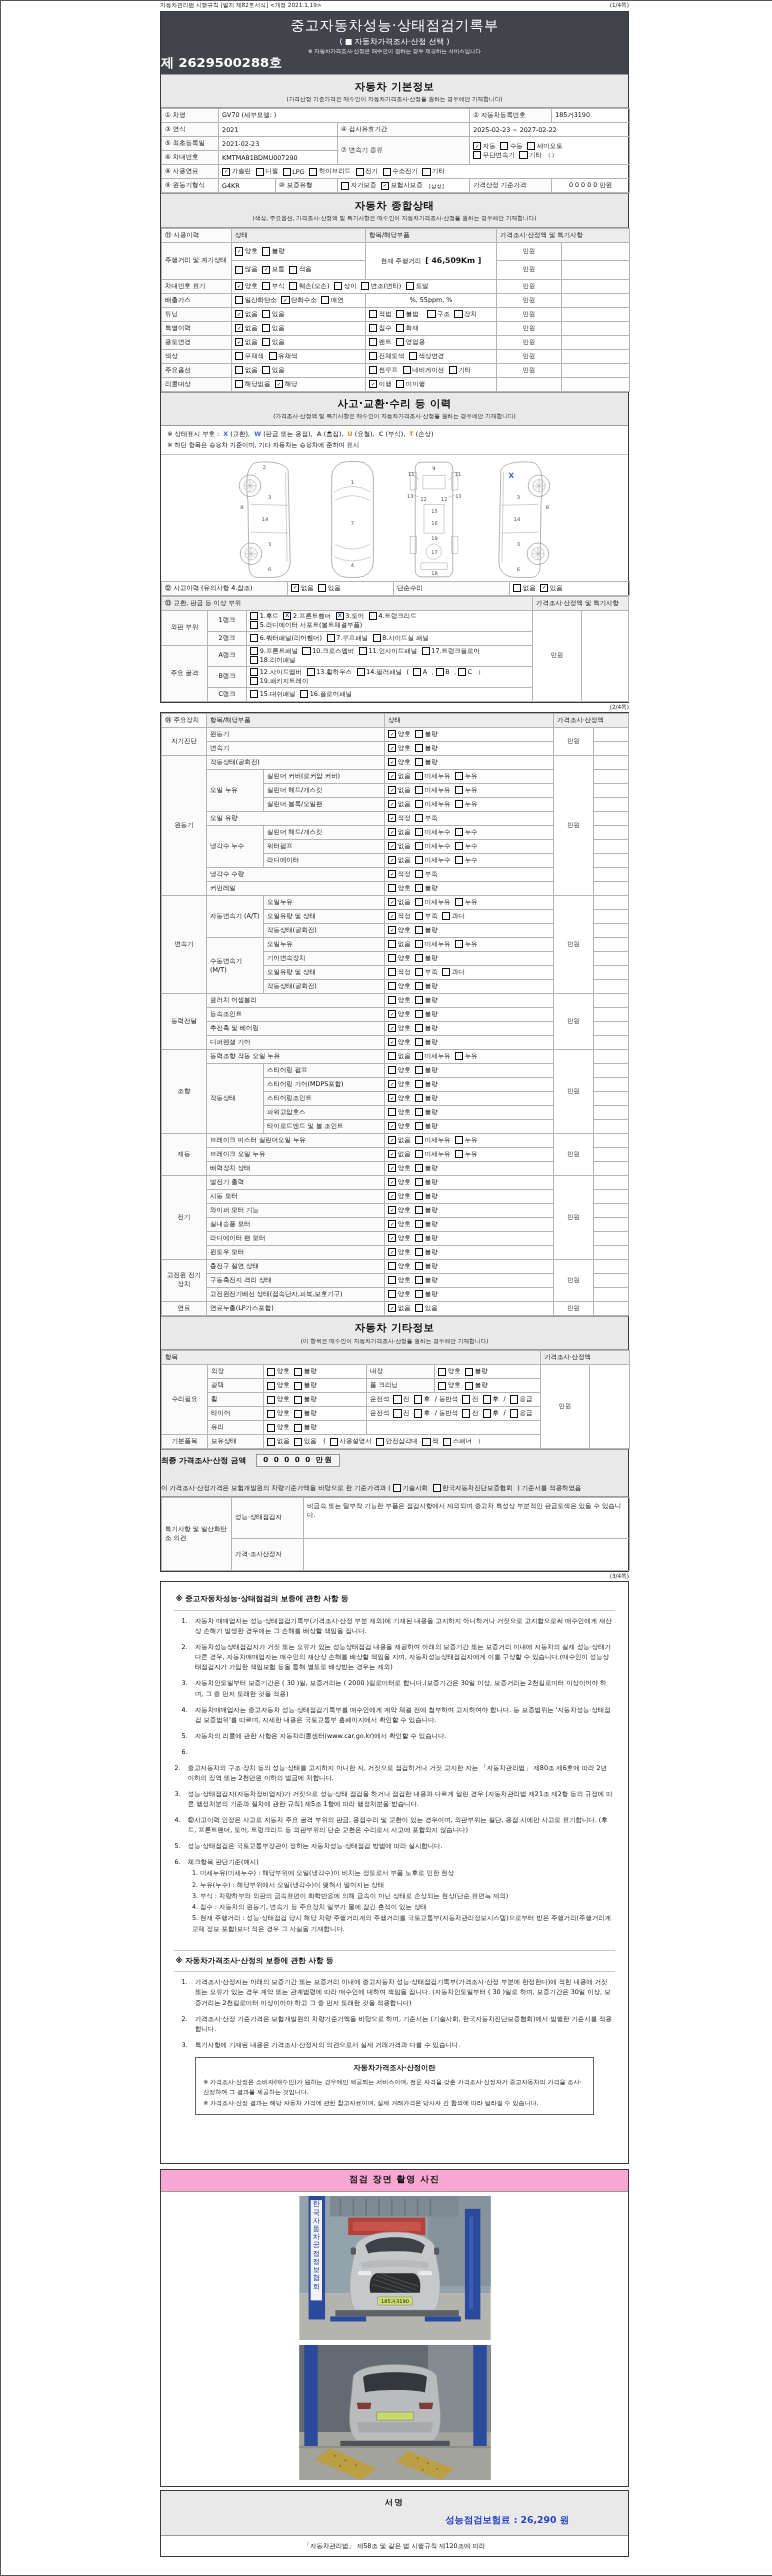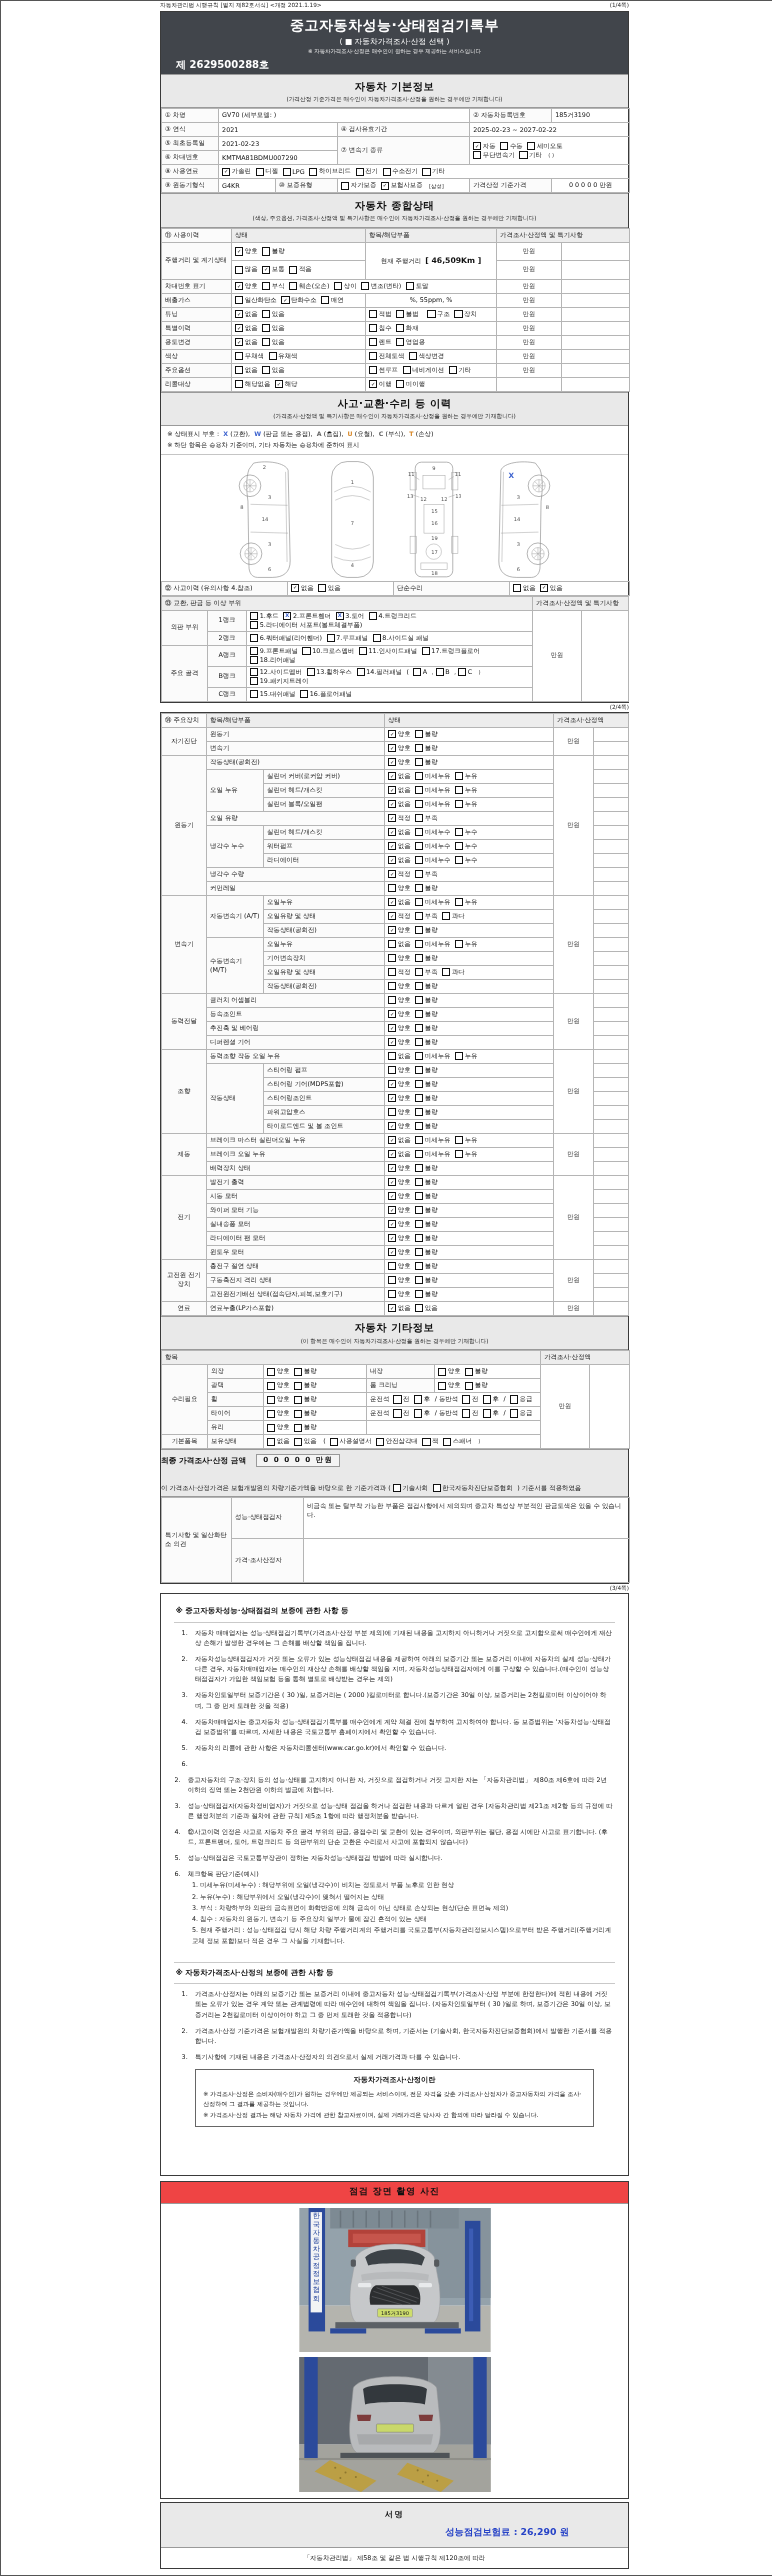--- a/index.html
+++ b/index.html
@@ -5,24 +5,24 @@
   html,body{margin:0;padding:0}
   body{width:773px;height:2576px;position:relative;overflow:hidden;background:#fff;
        font-family:"DejaVu Sans","Liberation Sans",sans-serif;color:#111;}
   .frame{position:absolute;inset:0;border:0.5px solid #555;pointer-events:none;z-index:50}
   .doc{position:absolute;left:160px;top:0;width:469px}
   .topline{display:flex;justify-content:space-between;font-size:5.7px;color:#222;padding:2.1px 0 1px 0}
   .pageblock{border:1px solid #3a3a3a;background:#fff;box-sizing:border-box}
   .pagemark{text-align:right;font-size:5.7px;color:#222;height:9.3px;line-height:9.3px}
   
   .dark{background:#41454b;color:#fff;height:62px;box-sizing:border-box;padding:5.2px 7.2px 2.1px 7.2px;position:relative}
-  .dark .t{font-size:14px;font-weight:bold;text-align:center;letter-spacing:0.5px}
+  .dark .t{font-size:14px;font-weight:normal;text-align:center;letter-spacing:0.5px}
   .dark .s{font-size:7.7px;text-align:center;margin-top:1.5px}
   .dark .n{font-size:5.4px;text-align:center;margin-top:1.5px;color:#e8e8e8}
-  .dark .no{position:absolute;left:15px;bottom:2.1px;font-size:10px;font-weight:bold}
+  .dark .no{position:absolute;left:0;bottom:2.1px;font-size:13px;font-weight:bold}
   
   .band{background:#e9e9e9;text-align:center;padding:4.6px 0 3.6px 0;border-bottom:0.5px solid #9a9a9a;border-top:0.5px solid #9a9a9a}
   .band:first-child{border-top:none}
   .band h2{font-size:10.3px;font-weight:bold;margin:0;letter-spacing:0.5px}
   .band .sub{font-size:5.7px;margin-top:2.1px;color:#222}
   
   table{border-collapse:collapse;width:100%;table-layout:fixed}
   td,th{border:0.5px solid #b5b5b5;font-size:6.4px;padding:1px 3.1px;height:14px;box-sizing:border-box;overflow:hidden;vertical-align:middle}
   th{font-weight:normal;text-align:left;background:#ededed}
   td.lb,th.lb{background:#fbfbfb}
@@ -54,21 +54,21 @@
   .notice-body{padding:7.2px 13.4px 0 13.4px;font-size:6.4px;line-height:1.6;height:581px;overflow:hidden;box-sizing:border-box}
   .nt-head{font-size:7.5px;font-weight:bold;padding:4.1px 1px;border-bottom:0.5px solid #c9c9c9;margin-bottom:5.2px}
   .nt-head.second{border-top:0.5px solid #c9c9c9;margin-top:16px}
   .nt-item{display:flex;margin-bottom:5.7px}
   .nt-item .num{width:13.4px;min-width:13.4px}
   .nt-sub{margin:1px 0 0 4.1px;color:#222}
   .nt-box{border:0.8px solid #666;margin:7.2px 20.6px 5.2px 20.6px;padding:4.1px 7.2px;text-align:center}
   .nt-box .bt{font-size:7.2px;font-weight:bold;margin-bottom:3.1px}
   .nt-box .bl{font-size:6px;text-align:left;margin-bottom:2.1px}
   
-  .photo-band{background:#ef4444;text-align:center;padding:4.1px 0;border-bottom:0.5px solid #9a9a9a;font-size:8.8px;font-weight:bold;letter-spacing:1px}
+  .photo-band{background:#f9a8d4;text-align:center;padding:4.1px 0;border-bottom:0.5px solid #9a9a9a;font-size:8.8px;font-weight:bold;letter-spacing:1px}
   .photo-wrap{display:flex;flex-direction:column;align-items:center;gap:5.2px;padding:4.1px 0 6.2px 0}
   
   .signband{background:#e9e9e9;position:relative;height:44px;border-bottom:0.5px solid #9a9a9a}
   .signband .st{position:absolute;top:6.2px;left:0;right:0;text-align:center;font-size:8.2px;font-weight:bold;letter-spacing:1.5px}
   .signband .prem{position:absolute;top:23px;right:59px;font-size:9.3px;font-weight:bold}
   .signfoot{padding:5.2px 0 4.1px 0;text-align:center;font-size:6.4px;line-height:1.7}
 </style>
 </head>
 <body>
 <div class="frame"></div>
@@ -1344,21 +1344,21 @@
           <col style="width:70px">
           <col style="width:72px">
           <col style="width:326px">
         </colgroup>
       <tbody>
           <tr style="height:41px">
         <td class="lb" rowspan="2">특기사항 및 일산화탄소 의견</td>
         <td class="lb">성능·상태점검자</td>
         <td style="vertical-align:top;padding-top:4.1px">비금속 또는 탈부착 가능한 부품은 점검사항에서 제외되며 중고차 특성상 부분적인 판금도색은 있을 수 있습니다.</td>
       </tr>
-      <tr style="height:44px">
+      <tr style="height:32px">
         <td class="lb">가격·조사산정자</td>
         <td></td>
       </tr>
     </tbody>
       </table>
   </div>
 
   <div class="pagemark">(3/4쪽)</div>
 
   <div class="pageblock">

